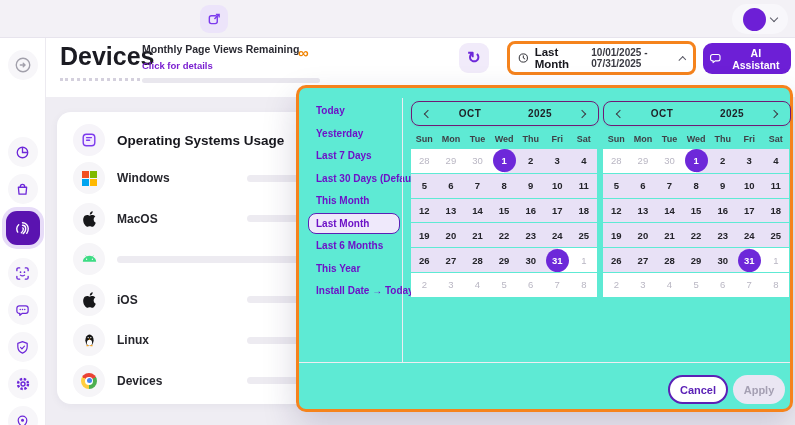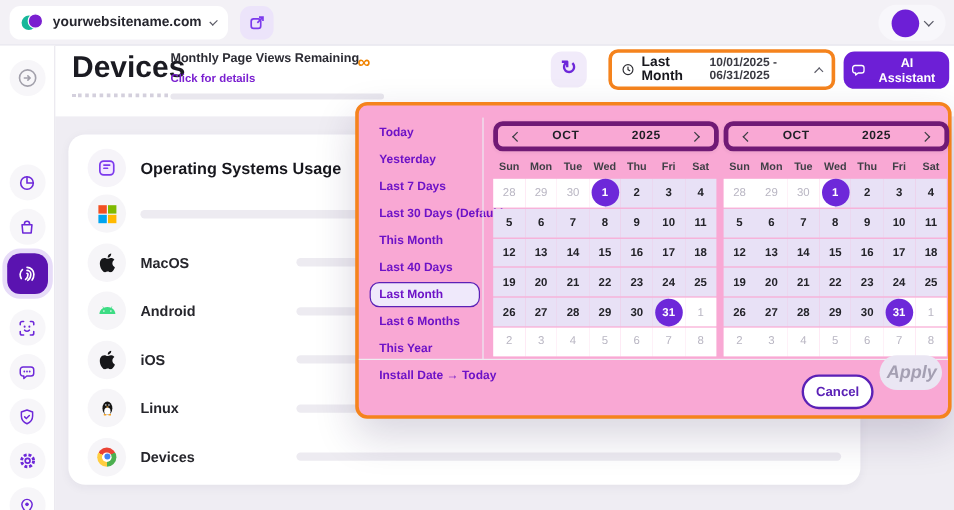--- a/index.html
+++ b/index.html
@@ -72,67 +72,59 @@
   .os-fill{height:7px;background:#6d28d9;border-radius:4px;}
   .win{display:grid;grid-template-columns:7px 7px;grid-gap:1px;}
   .win i{width:7px;height:7px;display:block;}
   .os-svg{width:15px;height:16px;display:block;}
   .chrome{width:16px;height:16px;border-radius:50%;position:relative;display:block;
           background:conic-gradient(from -60deg,#ea4335 0 120deg,#4caf50 0 240deg,#ffcd40 0 360deg);}
   .chrome-in{position:absolute;left:4px;top:4px;right:4px;bottom:4px;background:#fff;border-radius:50%;}
   .chrome-dot{position:absolute;left:5.5px;top:5.5px;right:5.5px;bottom:5.5px;background:#4285f4;border-radius:50%;}
 
   
-  .overlay{position:absolute;left:296px;top:85px;width:497px;height:264px;background:#f9a8d4;
+  .overlay{position:absolute;left:296px;top:85px;width:497px;height:327px;background:#5eead4;
            border:3px solid #f5831d;border-radius:10px;z-index:30;
            box-shadow:0 14px 34px rgba(40,20,80,.18);}
   .presets{position:absolute;left:9px;top:12px;width:92px;display:flex;flex-direction:column;}
   .preset{font-size:10px;font-weight:700;color:#6d12c7;padding:4px 7px;border:1.5px solid transparent;
           border-radius:8px;margin-bottom:1.5px;cursor:pointer;white-space:nowrap;}
   .preset.selected{background:#efe9fb;border-color:#5b21b6;}
   .vdiv{position:absolute;left:103px;top:10px;bottom:46px;width:1px;background:#ececf2;}
   .cal{position:absolute;top:13px;width:188px;}
   .cal-0{left:112px;} .cal-1{left:304px;}
-  .cal-head{height:25px;border:4px solid #701a75;border-radius:8px;display:flex;align-items:center;
+  .cal-head{height:25px;border:1px solid #701a75;border-radius:8px;display:flex;align-items:center;
             padding:0 9px;box-shadow:0 1px 3px rgba(40,30,70,.06);}
   .cal-nav{width:14px;height:14px;display:flex;align-items:center;justify-content:center;cursor:pointer;}
   .nv{width:6px;height:6px;border-right:1.8px solid #3c3c44;border-bottom:1.8px solid #3c3c44;display:inline-block;}
   .nv.left{transform:rotate(135deg);} .nv.right{transform:rotate(-45deg);}
   .cal-month,.cal-year{flex:1;text-align:center;font-size:10px;font-weight:700;color:#1f1f26;letter-spacing:.5px;}
   .weekdays{display:grid;grid-template-columns:repeat(7,26.6px);margin-top:8px;}
   .weekdays span{font-size:9px;font-weight:700;color:#3f3f46;text-align:center;}
   .grid{display:grid;grid-template-columns:repeat(7,26.6px);margin-top:5px;text-align:center;}
   .cell{height:23.8px;display:flex;align-items:center;justify-content:center;font-size:9.5px;
         font-weight:700;color:#232329;cursor:pointer;margin-bottom:1px;}
   .cell.m{color:#b9b6c3;font-weight:400;background:#fff;}
   .cell.r{background:#e8e1f6;}
   .cell.s{background:linear-gradient(to right,#fff 50%,#e8e1f6 50%);}
   .cell.e{background:linear-gradient(to right,#e8e1f6 50%,#fff 50%);}
   .dot{width:23px;height:23px;border-radius:50%;background:#6d28d9;color:#fff;display:flex;
        align-items:center;justify-content:center;}
   .ovl-divider{position:absolute;left:0;right:0;bottom:46px;height:1px;background:#efedf2;}
   .btn-cancel{position:absolute;right:62px;bottom:5px;width:60px;height:29px;border-radius:15px;
               background:#fff;border:2px solid #5b21b6;color:#5b21b6;font-size:11px;font-weight:700;
               cursor:pointer;font-family:"Liberation Sans",sans-serif;}
-  .btn-apply{position:absolute;right:5px;bottom:21px;width:52px;height:29px;border-radius:15px;
-             background:#eae6f3;border:none;color:#a49fb2;font-size:15px;font-weight:700;
-             cursor:default;font-family:"Liberation Sans",sans-serif;font-style:italic;}
+  .btn-apply{position:absolute;right:5px;bottom:5px;width:52px;height:29px;border-radius:15px;
+             background:#eae6f3;border:none;color:#a49fb2;font-size:11px;font-weight:700;
+             cursor:default;font-family:"Liberation Sans",sans-serif;}
 </style>
 </head>
 <body>
 
 <div class="topbar">
-  <div class="site-pill">
-    <span class="logo">
-        <i class="lg1"></i>
-        <i class="lg2"></i>
-      </span>
-    <span class="site-name">yourwebsitename.com</span>
-    <span class="chev"></span>
-  </div>
   <button class="ext-btn">
     <svg width="14" height="14" viewBox="0 0 15 15">
       <rect x="2.5" y="4" width="8.5" height="8.5" rx="2.2" fill="none" stroke="#7c3aed" stroke-width="1.5"></rect>
       <path d="M8 7.5 13 2.5M9.5 2.5H13V6" fill="none" stroke="#7c3aed" stroke-width="1.5"></path>
     </svg>
   </button>
   <div class="avatar-pill">
     <span class="avatar"></span>
     <span class="chev"></span>
   </div>
@@ -209,21 +201,21 @@
     <div class="pv-track"></div>
   </div>
   <span class="infinity">∞</span>
   <button class="refresh">↻</button>
   <div class="trigger">
     <svg width="14" height="14" viewBox="0 0 14 14">
       <circle cx="7" cy="7" r="5.4" fill="none" stroke="#2f2f35" stroke-width="1.3"></circle>
       <path d="M7 4.2V7l1.9 1.2" fill="none" stroke="#2f2f35" stroke-width="1.3" stroke-linecap="round"></path>
     </svg>
     <span class="trigger-preset">Last Month</span>
-    <span class="trigger-range">10/01/2025 - 06/31/2025</span>
+    <span class="trigger-range">10/01/2025 - 07/31/2025</span>
     <span class="chev up"></span>
   </div>
   <button class="ai-btn">
     <svg width="13" height="13" viewBox="0 0 16 16">
       <path d="M4.5 3h7A2.5 2.5 0 0 1 14 5.5v3A2.5 2.5 0 0 1 11.5 11H7.8l-2.6 2.2V11h-.7A2.5 2.5 0 0 1 2 8.5v-3A2.5 2.5 0 0 1 4.5 3z" fill="none" stroke="#fff" stroke-width="1.4" stroke-linejoin="round"></path>
     </svg>
     <span>AI Assistant</span>
   </button>
 </div>
 
@@ -242,38 +234,38 @@
   <div id="os-rows">
       <div class="os-row">
         <span class="os-ic">
           <span class="win">
             <i style="background:#f25022"></i>
             <i style="background:#7fba00"></i>
             <i style="background:#00a4ef"></i>
             <i style="background:#ffb900"></i>
           </span>
         </span>
+        <span class="os-label">Windows</span>
         <span class="os-bar"><span class="os-fill" style="width:100%"></span></span>
       </div>
       <div class="os-row">
         <span class="os-ic">
           <svg class="os-svg" viewBox="0 0 14 17">
             <path fill="#17171a" d="M9.6 2.6c.5-.6.9-1.5.8-2.4-.8 0-1.7.5-2.3 1.2-.5.6-.9 1.5-.8 2.3.9.1 1.8-.4 2.3-1.1zM11.4 9c0-2 1.7-3 1.8-3.1-1-1.4-2.5-1.6-3-1.6-1.3-.1-2.5.7-3.1.7-.6 0-1.6-.7-2.7-.7-1.4 0-2.7.8-3.4 2-1.5 2.5-.4 6.3 1 8.4.7 1 1.5 2.1 2.6 2.1 1 0 1.4-.7 2.7-.7s1.6.7 2.7.7c1.1 0 1.8-1 2.5-2 .8-1.2 1.1-2.3 1.1-2.4 0 0-2.2-.9-2.2-3.4z"></path>
           </svg>
         </span>
         <span class="os-label">MacOS</span>
         <span class="os-bar"><span class="os-fill" style="width:92%"></span></span>
       </div>
       <div class="os-row">
         <span class="os-ic">
           <svg class="os-svg" viewBox="0 0 18 12" style="height:11px">
             <path fill="#3ddc84" d="M13.1 2.6 14 1.1l-.5-.3-.9 1.5C11.5 1.8 10.3 1.5 9 1.5s-2.5.3-3.6.8L4.5.8 4 1.1l.9 1.5C2.5 3.8 1 6 1 8.6h16c0-2.6-1.6-4.8-3.9-6zM5.5 6.5a.8.8 0 1 1 0-1.6.8.8 0 0 1 0 1.6zm7 0a.8.8 0 1 1 0-1.6.8.8 0 0 1 0 1.6z"></path>
           </svg>
         </span>
-        <span class="os-label">Android</span>
         <span class="os-bar"><span class="os-fill" style="width:6.5%"></span></span>
       </div>
       <div class="os-row">
         <span class="os-ic">
           <svg class="os-svg" viewBox="0 0 14 17">
             <path fill="#17171a" d="M9.6 2.6c.5-.6.9-1.5.8-2.4-.8 0-1.7.5-2.3 1.2-.5.6-.9 1.5-.8 2.3.9.1 1.8-.4 2.3-1.1zM11.4 9c0-2 1.7-3 1.8-3.1-1-1.4-2.5-1.6-3-1.6-1.3-.1-2.5.7-3.1.7-.6 0-1.6-.7-2.7-.7-1.4 0-2.7.8-3.4 2-1.5 2.5-.4 6.3 1 8.4.7 1 1.5 2.1 2.6 2.1 1 0 1.4-.7 2.7-.7s1.6.7 2.7.7c1.1 0 1.8-1 2.5-2 .8-1.2 1.1-2.3 1.1-2.4 0 0-2.2-.9-2.2-3.4z"></path>
           </svg>
         </span>
         <span class="os-label">iOS</span>
         <span class="os-bar"><span class="os-fill" style="width:4.3%"></span></span>
@@ -305,21 +297,20 @@
     </div>
 </div>
 
 <div class="overlay">
   <div class="presets" id="preset-list">
       <div class="preset">Today</div>
       <div class="preset">Yesterday</div>
       <div class="preset">Last 7 Days</div>
       <div class="preset">Last 30 Days (Default)</div>
       <div class="preset">This Month</div>
-      <div class="preset">Last 40 Days</div>
       <div class="preset selected">Last Month</div>
       <div class="preset">Last 6 Months</div>
       <div class="preset">This Year</div>
       <div class="preset">Install Date → Today</div>
     </div>
   <div class="vdiv"></div>
   <div id="cals">
       <div class="cal cal-0">
         <div class="cal-head">
           <span class="cal-nav">

